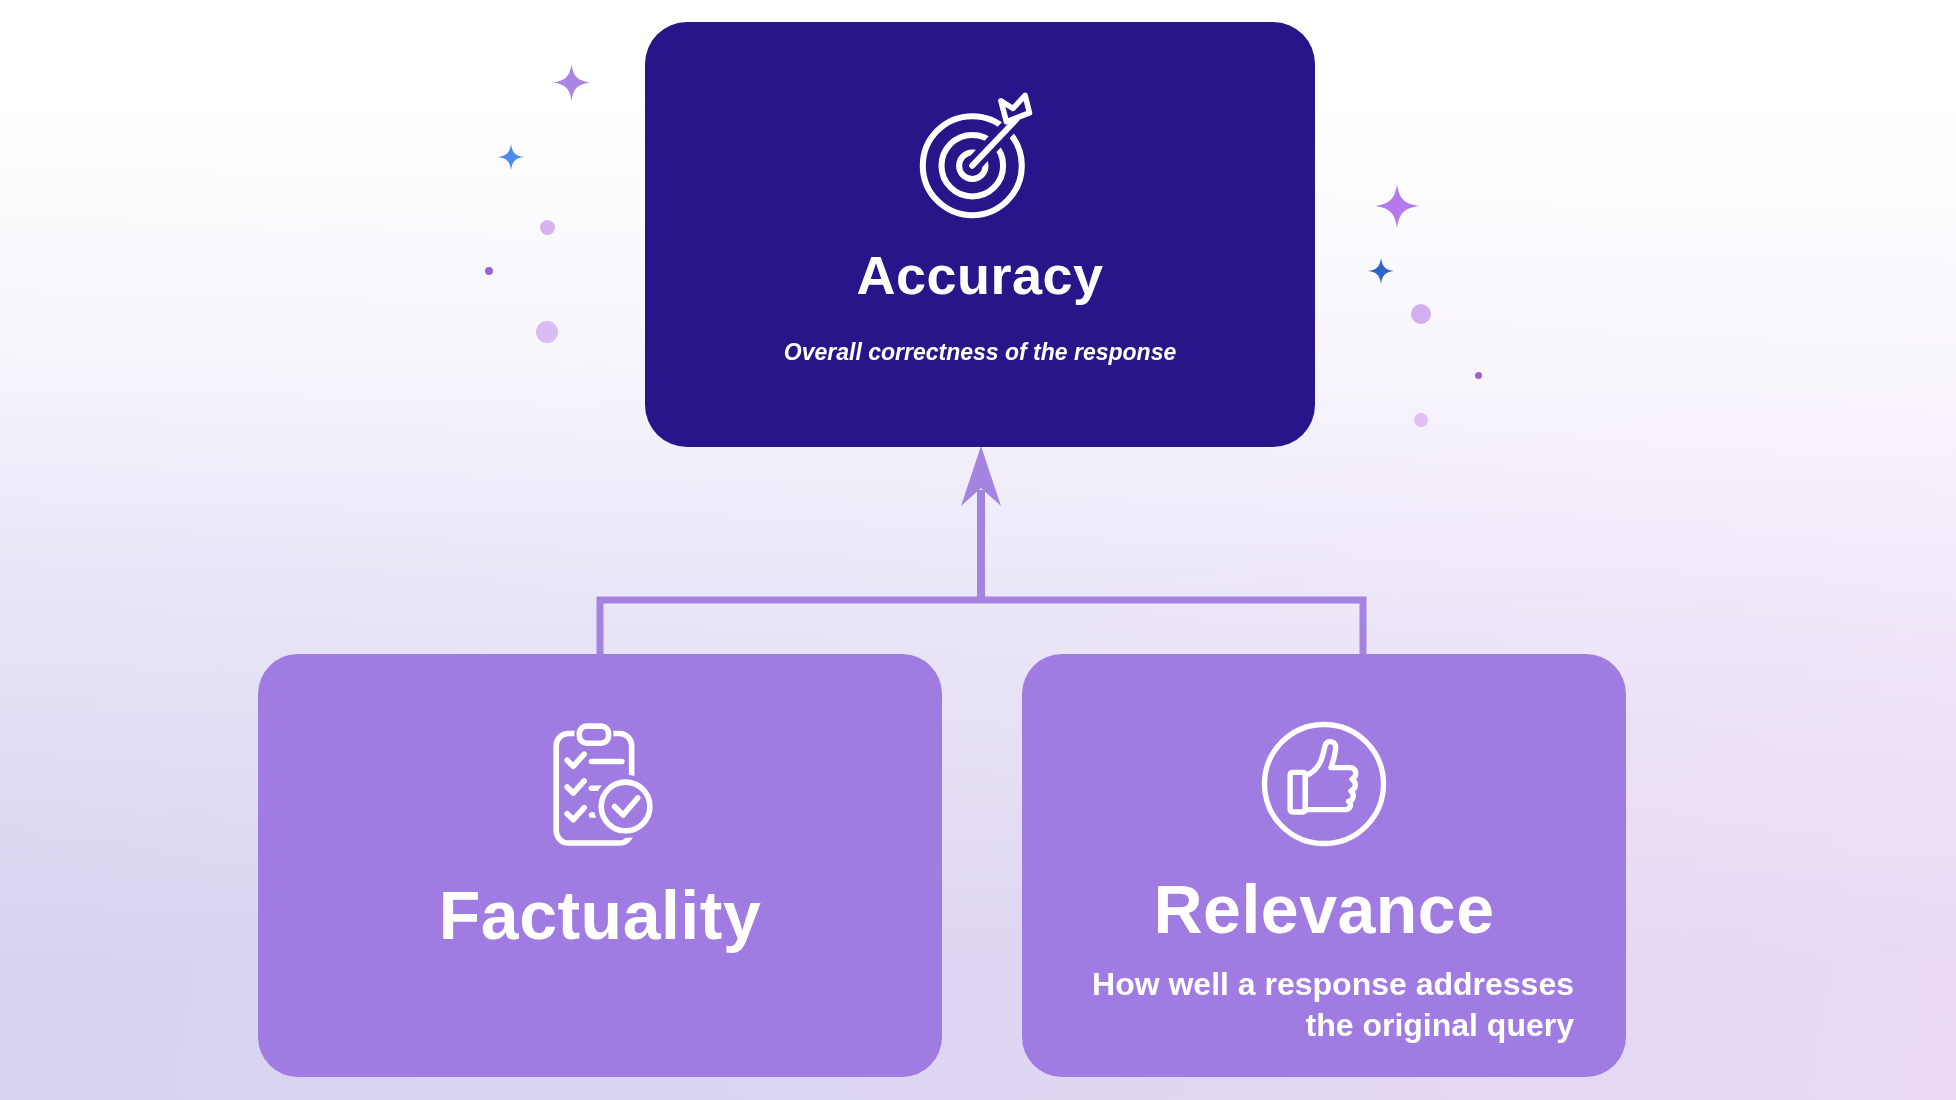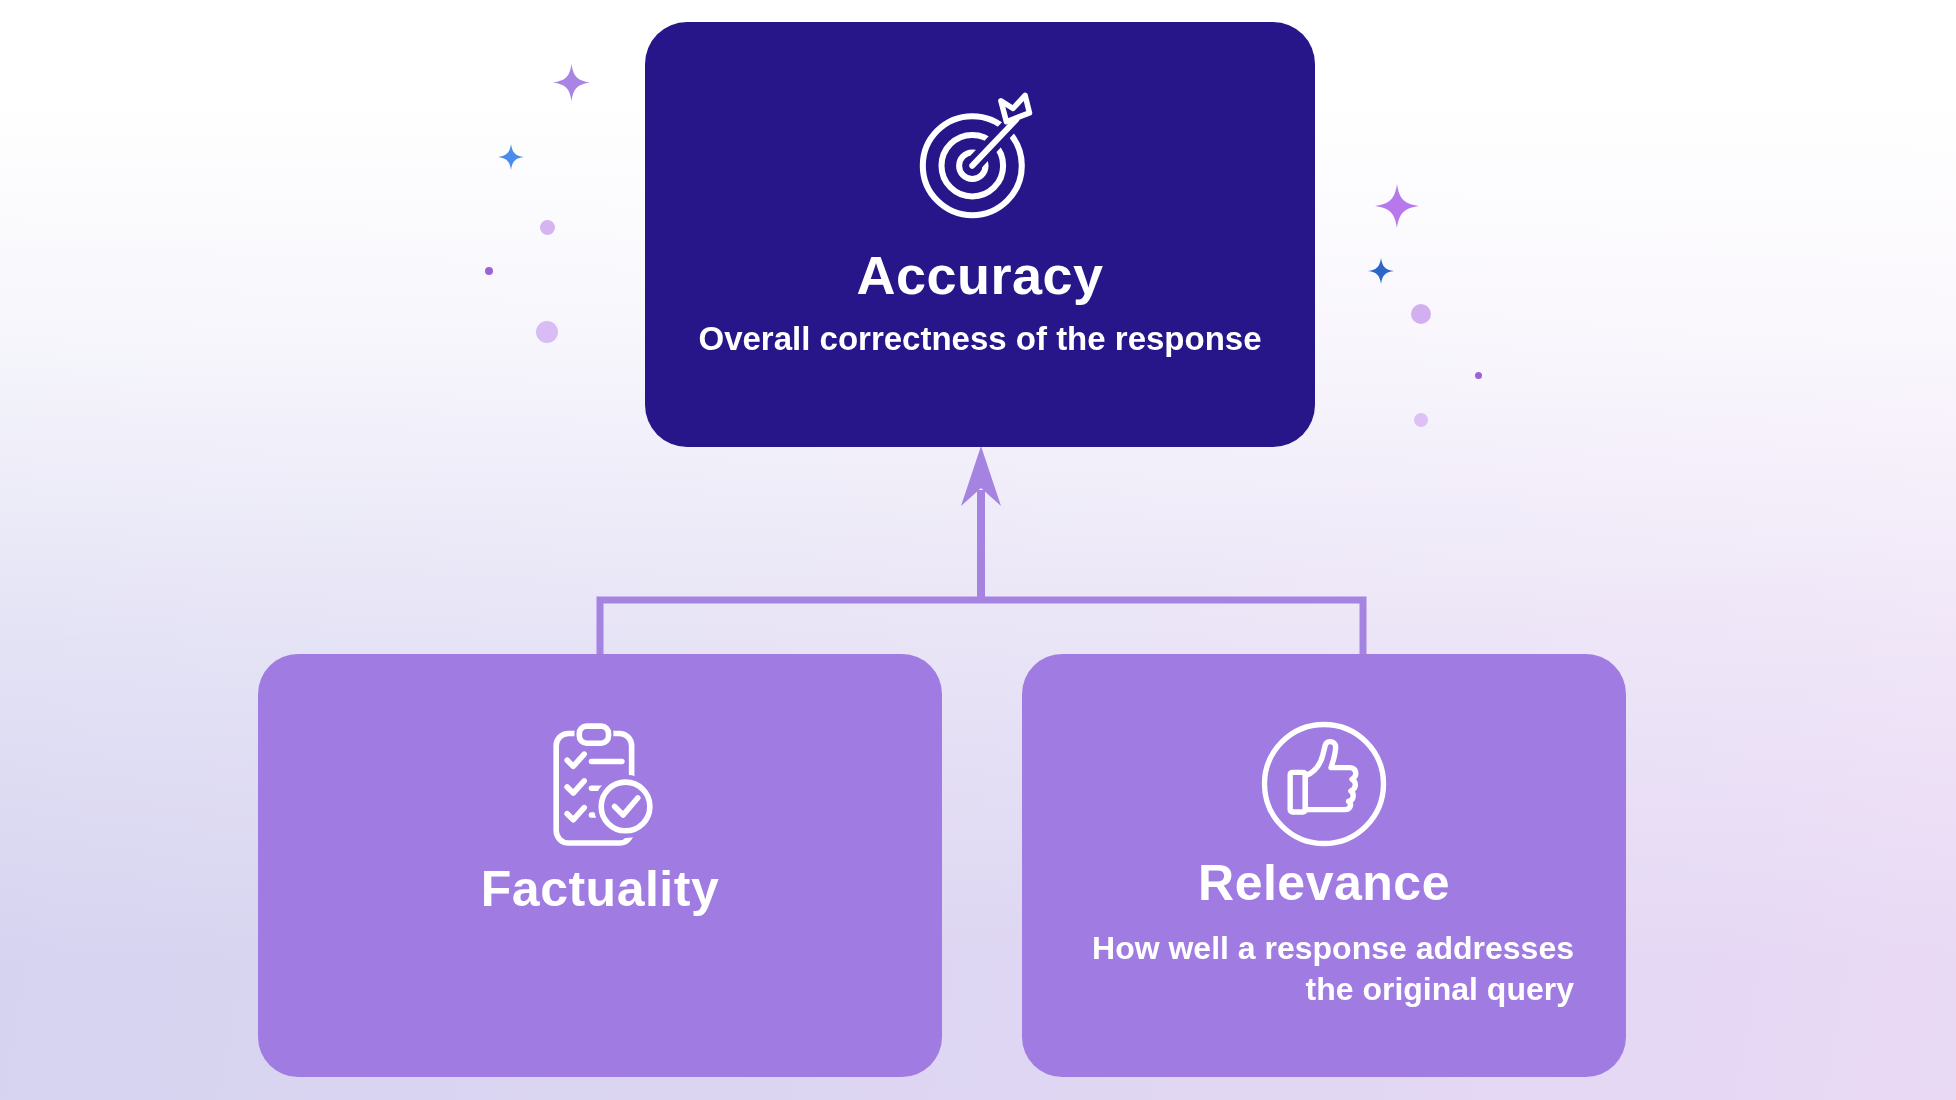--- a/index.html
+++ b/index.html
@@ -26,23 +26,23 @@
   .card-left{
     left:258px;top:654px;width:684px;height:423px;
     background:#a07ce2;border-radius:40px;padding-top:60px;
   }
   .card-right{
     left:1022px;top:654px;width:604px;height:423px;
     background:#a07ce2;border-radius:40px;padding-top:60px;
   }
   .card h1,.card h2{margin:0;font-weight:700;letter-spacing:.5px;}
   .card-top h1{font-size:54px;margin-top:20px;}
-  .card-left h2,.card-right h2{font-size:50px;}
+  .card-left h2,.card-right h2{font-size:68px;margin-top:16px;}
   .card p{margin:0;font-weight:700;line-height:1.28;}
-  .card-top p{font-size:33px;margin-top:12px;white-space:nowrap;}
+  .card-top p{font-size:23px;margin-top:32px;white-space:nowrap;font-style:italic;}
   .card-left p{font-size:32px;margin-top:26px;width:640px;}
   .card-right p{font-size:32px;margin-top:16px;width:500px;}
   .icon-svg{display:block;}
   .connector{position:absolute;left:0;top:0;pointer-events:none;}
   .deco{position:absolute;}
   .s1{left:553px;top:64px;width:37px;height:37px;}
   .s2{left:498px;top:144px;width:26px;height:26px;}
   .d1{left:540px;top:220px;width:15px;height:15px;}
   .d2{left:485px;top:267px;width:8px;height:8px;}
   .d3{left:536px;top:321px;width:22px;height:22px;}

